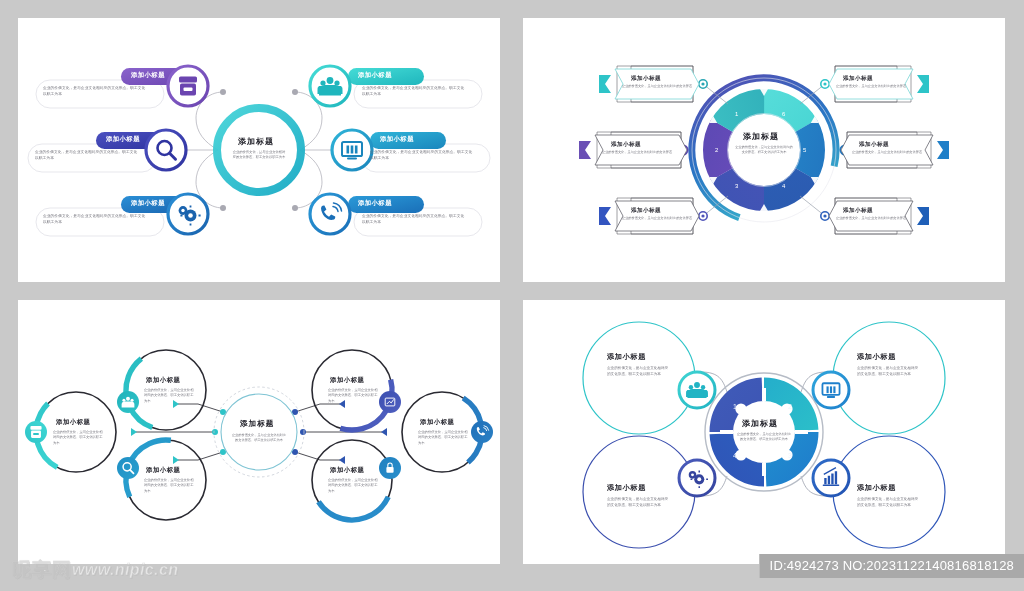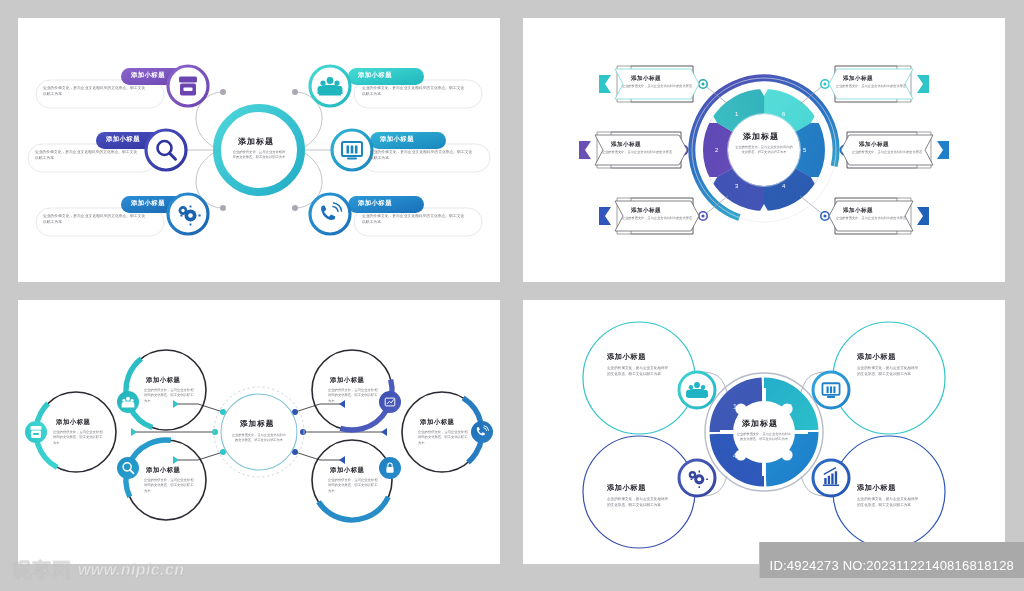--- a/index.html
+++ b/index.html
@@ -55,39 +55,39 @@
   
   .p4-title { position:absolute; font-size:7.2px; font-weight:bold; color:#25252d; letter-spacing:.6px; }
   .p4-body { position:absolute; width:62px; font-size:3.6px; line-height:1.65; color:#6b6b74; }
   .p4-center-title { position:absolute; font-size:8px; font-weight:bold; color:#22222a; letter-spacing:1px; }
   .p4-center-body { position:absolute; width:56px; text-align:center; font-size:3.2px; line-height:1.6; color:#6b6b74; }
   .p4-num { position:absolute; font-size:7px; color:#eef4fb; }
 
   
   #watermark {
     position:absolute; left:12px; bottom:8px;
-    display:flex; align-items:center; gap:6px;
+    display:flex; align-items:center; 
     opacity:.55; pointer-events:none;
   }
   #wm-cn {
     font-size:19px; font-weight:bold; color:#ffffff;
     letter-spacing:1px;
     text-shadow: 0 0 1px #b0b0b0, 1px 1px 0 #bdbdbd;
     -webkit-text-stroke: .6px #c0c0c0;
   }
   #wm-url {
     font-size:16px; font-style:italic; font-weight:bold; color:#ffffff;
     letter-spacing:.4px;
     text-shadow: 1px 1px 0 #bdbdbd;
     -webkit-text-stroke: .5px #c3c3c3;
   }
   #id-badge {
     position:absolute; right:0; bottom:13px;
     background:#a9a9a9; color:#ffffff;
-    font-size:13px; padding:16px 10px 5px 10px;
+    font-size:13px; padding:4px 10px 5px 10px;
     letter-spacing:.2px;
     border-left:1px solid #bdbdbd;
   }
 </style>
 </head>
 <body>
 
 <div id="stage">
 
   <div class="panel" id="panel-1">

